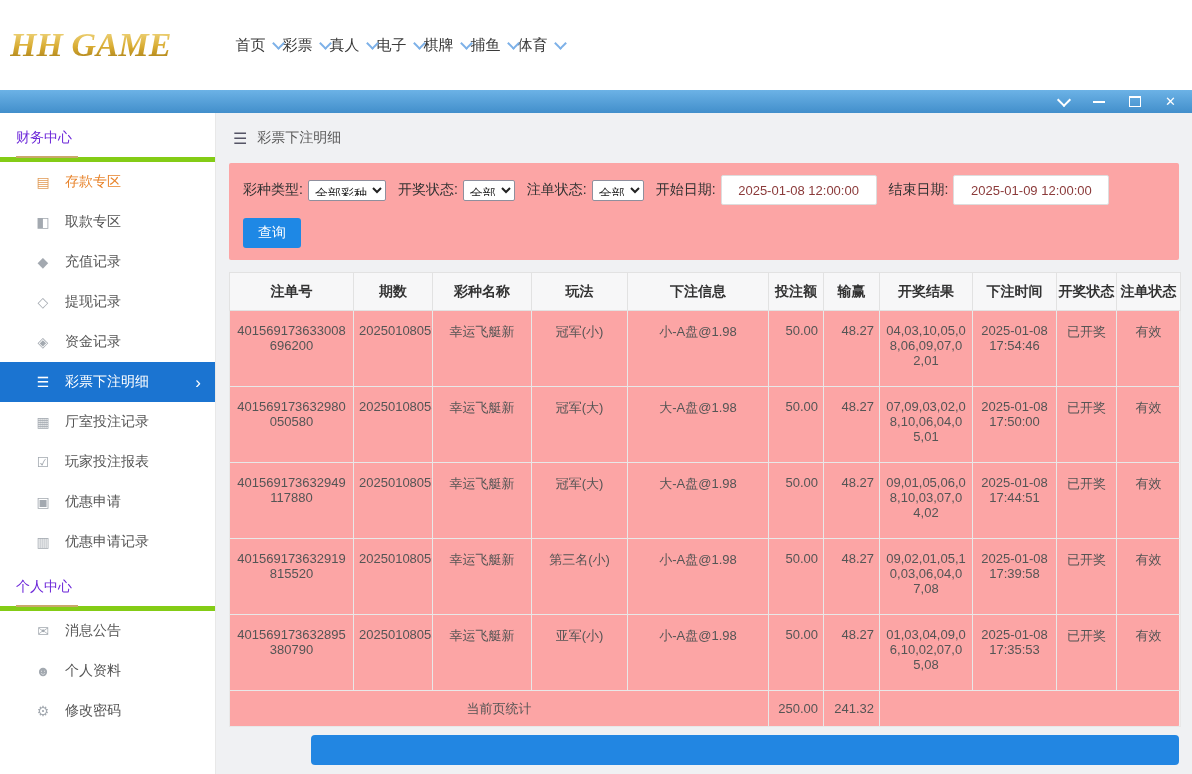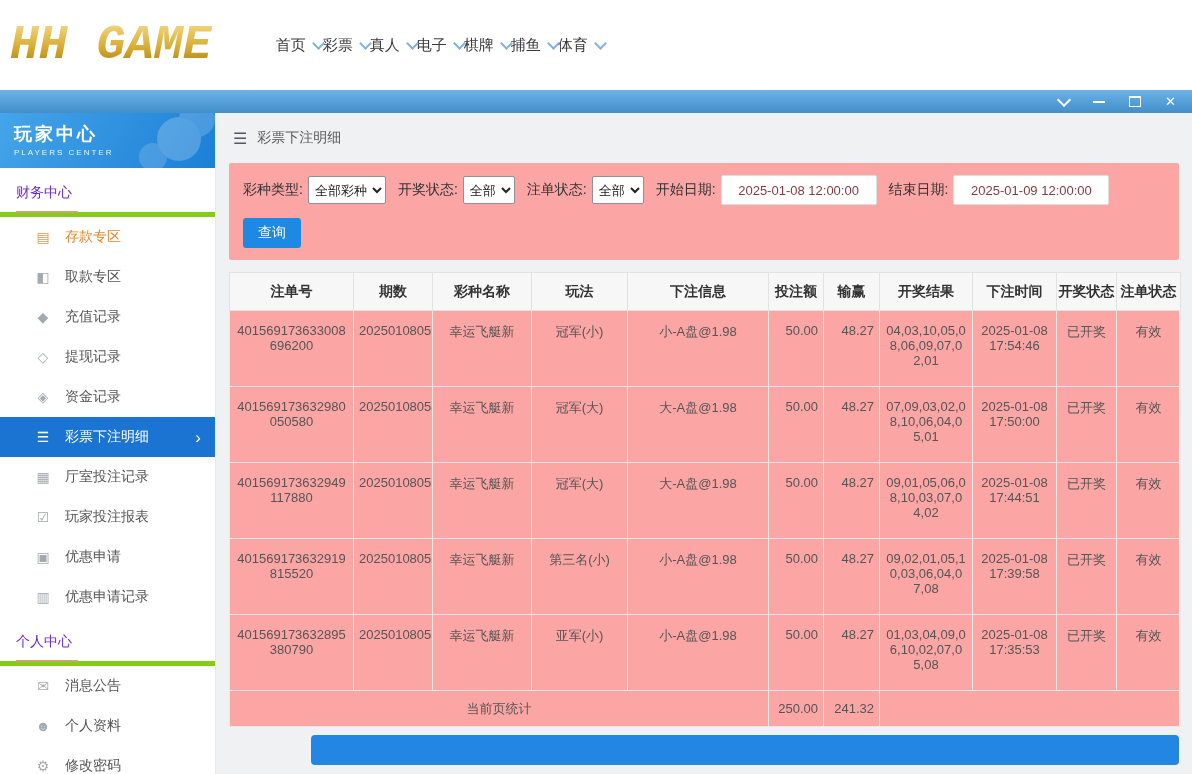--- a/index.html
+++ b/index.html
@@ -1,21 +1,21 @@
 <!DOCTYPE html>
 <html><head>
 <meta charset="utf-8">
 <style>
   html,body{margin:0;padding:0;}
   body{font-family:"Liberation Sans","DejaVu Sans",sans-serif;background:#ddd;}
   .app{width:1192px;height:774px;overflow:hidden;display:flex;flex-direction:column;background:#fff;}
 
   
   .top{height:90px;background:#fff;display:flex;align-items:center;padding-left:10px;flex-shrink:0;}
-  .logo{font-family:Liberation Mono, monospace;font-style:italic;font-weight:bold;font-size:48px;
+  .logo{font-family:Liberation Serif, serif;font-style:italic;font-weight:bold;font-size:34px;
         background:linear-gradient(180deg,#f6e193 0%,#d8ab31 55%,#9c7413 100%);
         -webkit-background-clip:text;background-clip:text;color:transparent;padding-right:6px;white-space:nowrap;}
   .nav{display:flex;margin-left:58px;}
   .nav-item{display:flex;align-items:center;font-size:15px;color:#3a3a3a;cursor:pointer;}
   .chev{width:7px;height:7px;border-right:2px solid #7db1e8;border-bottom:2px solid #7db1e8;
         transform:rotate(45deg);margin-left:8px;margin-top:-4px;display:inline-block;}
 
   
   .titlebar{height:23px;background:linear-gradient(180deg,#6cb2e6,#428fcb);display:flex;justify-content:flex-end;
             align-items:center;gap:24px;padding-right:16px;flex-shrink:0;}
@@ -52,21 +52,21 @@
   
   .main{flex:1;background:#f0f1f3;padding:0 13px;box-sizing:border-box;overflow:hidden;}
   .crumb{height:50px;display:flex;align-items:center;gap:10px;color:#5a5a5a;font-size:14px;padding-left:4px;}
   .burger{font-size:16px;color:#556;cursor:pointer;}
   .card{background:#fca5a5;border-radius:2px;}
 
   .filter-card{padding:12px 14px;}
   .filter-row{display:flex;align-items:center;flex-wrap:wrap;font-size:14px;color:#333;}
   .fgroup{display:flex;align-items:center;margin-right:12px;}
   .fgroup label{margin-right:5px;white-space:nowrap;}
-  select{height:28px;border:1px solid #8f8f9d;border-radius:2px;background:#fff;font-size:13px;color:#222;
+  select{height:21px;border:1px solid #8f8f9d;border-radius:2px;background:#fff;font-size:13px;color:#222;
          padding:4px 2px;font-family:inherit;}
   .date-input{height:26px;width:150px;border:1px solid #ddd;border-radius:2px;text-align:center;font-size:13px;
          color:#8b3a3a;font-family:inherit;background:#fff;}
   .query-btn{margin-top:13px;width:58px;height:30px;background:#1e88e5;color:#fff;border:none;border-radius:3px;
          font-size:14px;cursor:pointer;font-family:Liberation Sans, sans-serif;}
 
   .table-card{margin-top:12px;}
   table{width:100%;border-collapse:collapse;table-layout:fixed;font-size:13px;color:#555;}
   th{box-sizing:border-box;height:38px;background:#f7f7f8;border:1px solid #e2e2e2;font-size:14px;color:#333;
      font-weight:bold;padding:0 1px;overflow:hidden;white-space:nowrap;}
@@ -120,24 +120,20 @@
   <div class="titlebar">
     <span class="tb-chevron"></span>
     <span class="tb-min"></span>
     <span class="tb-max"></span>
     <span class="tb-close">✕</span>
   </div>
 
   <div class="frame">
 
     <aside class="sidebar">
-      <div class="ph">
-        <div class="ph-title">玩家中心</div>
-        <div class="ph-sub">PLAYERS CENTER</div>
-      </div>
       <div id="sidebar-menu">
           <div class="section-label">财务中心</div>
           <div class="menu-item highlight">
             <span class="mi-icon">▤</span>
             <span class="mi-label">存款专区</span>
           </div>
           <div class="menu-item">
             <span class="mi-icon">◧</span>
             <span class="mi-label">取款专区</span>
           </div>

